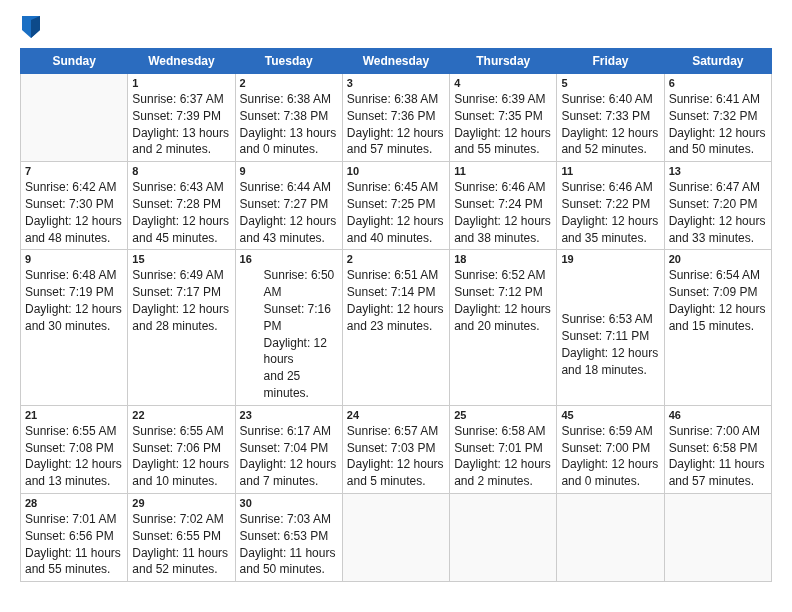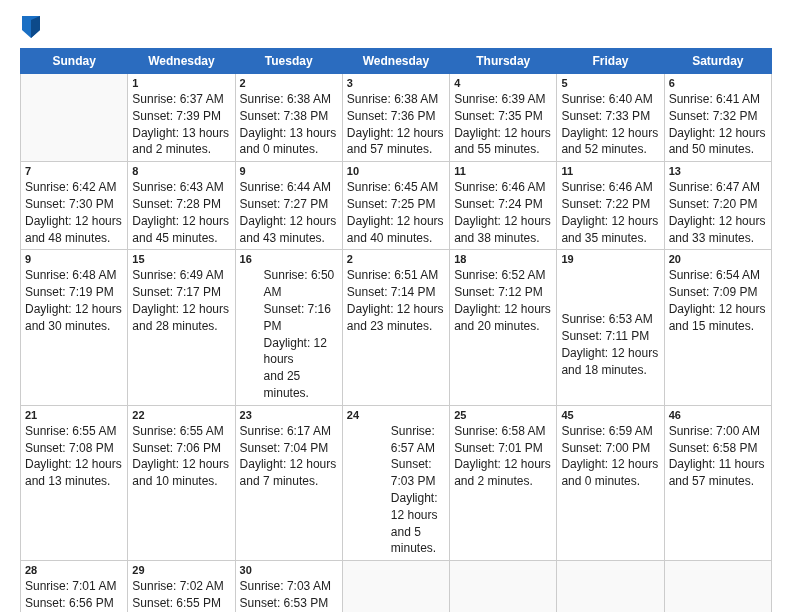--- a/index.html
+++ b/index.html
@@ -303,21 +303,21 @@
           </td>
           <td>
             <span class="day-num">23</span>
             <div class="cell-info" style="white-space: pre-line;">Sunrise: 6:17 AM
 Sunset: 7:04 PM
 Daylight: 12 hours
 and 7 minutes.</div>
           </td>
           <td>
             <span class="day-num">24</span>
-            <div class="cell-info" style="white-space: pre-line; margin-left: 44px;">Sunrise: 6:57 AM
+            <div class="cell-info" style="white-space: pre-line;">Sunrise: 6:57 AM
 Sunset: 7:03 PM
 Daylight: 12 hours
 and 5 minutes.</div>
           </td>
           <td>
             <span class="day-num">25</span>
             <div class="cell-info" style="white-space: pre-line;">Sunrise: 6:58 AM
 Sunset: 7:01 PM
 Daylight: 12 hours
 and 2 minutes.</div>

